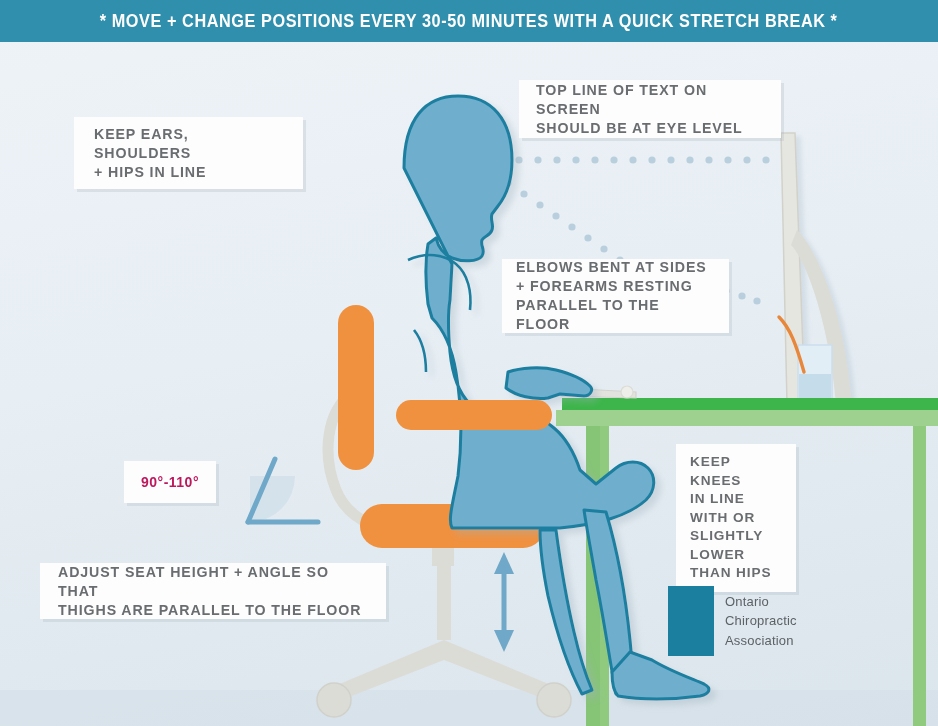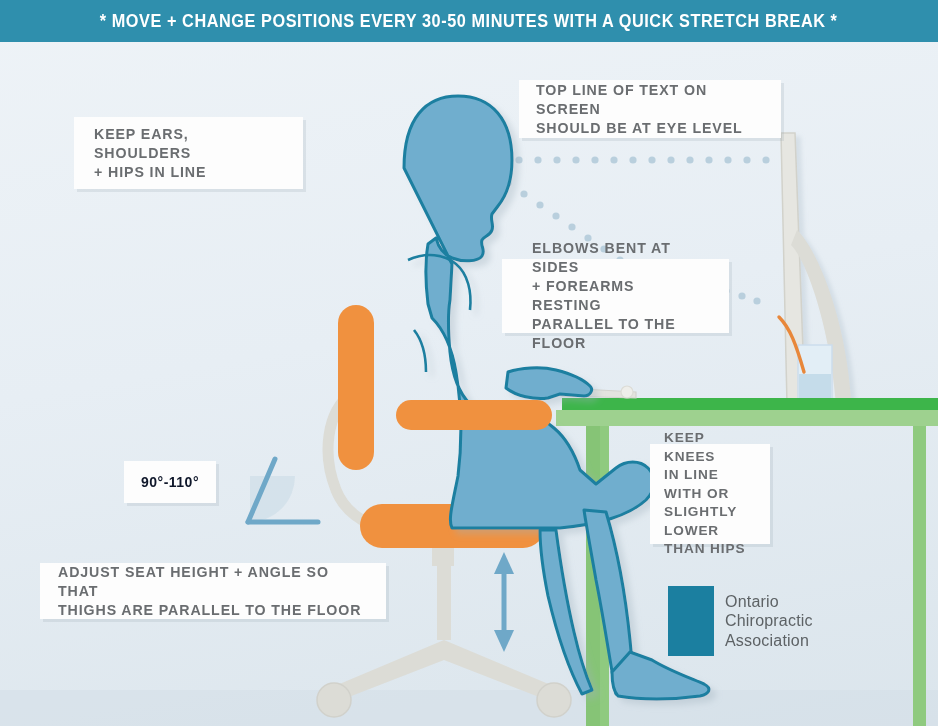--- a/index.html
+++ b/index.html
@@ -69,42 +69,42 @@
     position: absolute;
     left: 124px; top: 461px;
     width: 92px; height: 42px;
     background: #fdfdfd;
     box-shadow: 3px 3px 0 rgba(140,155,165,0.18);
     display: flex;
     align-items: center;
     justify-content: center;
   }
   #angle-label .ctext {
-    color: #0f172a;
+    color: #be185d;
     font-weight: bold;
     font-size: 14px;
     letter-spacing: 0.5px;
   }
   
   #logo {
     position: absolute;
     left: 668px; top: 586px;
     display: flex;
     align-items: center;
   }
   #logo-mark {
     width: 46px;
     height: 70px;
     background: #1b7fa0;
     flex: none;
   }
   #logo-text {
     margin-left: 11px;
     color: #5d6265;
-    font-size: 16px;
+    font-size: 13px;
     line-height: 19.5px;
     white-space: pre-line;
     letter-spacing: 0.2px;
   }
 </style>
 </head>
 <body>
 
 <div id="poster">
 
@@ -298,27 +298,27 @@
     <div class="ctext">KEEP EARS, SHOULDERS
 + HIPS IN LINE</div>
   </div>
 
   <div class="callout" style="left:487px; top:80px; width:262px; height:58px; padding:0 17px;margin-left:32px;">
     <div class="ctext">TOP LINE OF TEXT ON SCREEN
 SHOULD BE AT EYE LEVEL</div>
   </div>
 
 
-  <div class="callout" style="left:502px; top:259px; width:227px; height:74px; padding:0 30px;">
+  <div class="callout" style="left:502px; top:259px; width:227px; height:74px; padding:0 14px;">
     <div class="ctext">ELBOWS BENT AT SIDES
 + FOREARMS RESTING
 PARALLEL TO THE FLOOR</div>
   </div>
 
-  <div class="callout small" style="left:650px; top:444px; width:120px; height:100px; padding:2px 14px;">
+  <div class="callout small" style="left:676px; top:444px; width:120px; height:148px; padding:2px 14px;">
     <div class="ctext">KEEP KNEES
 IN LINE
 WITH OR
 SLIGHTLY
 LOWER
 THAN HIPS</div>
   </div>
 
   <div class="callout" style="left:40px; top:563px; width:346px; height:56px; padding:0 18px;align-items:center;">
     <div class="ctext">ADJUST SEAT HEIGHT + ANGLE  SO THAT

